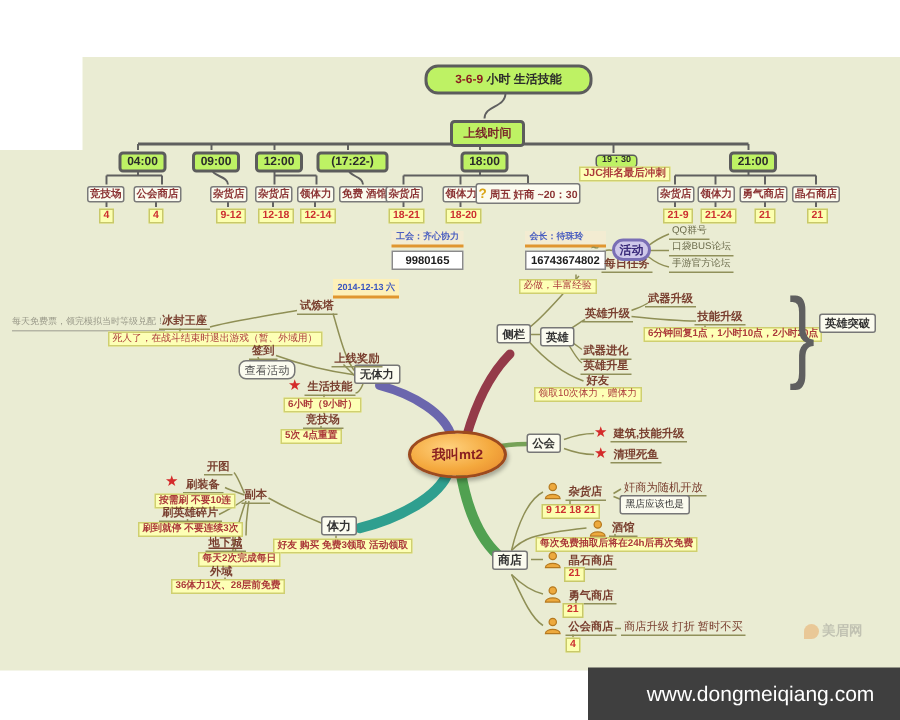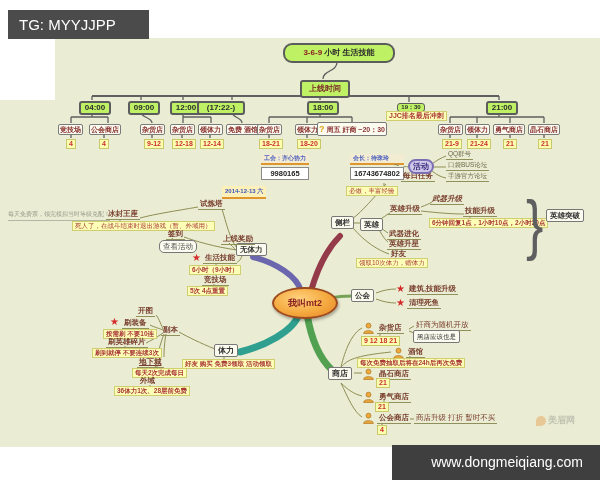--- a/index.html
+++ b/index.html
@@ -129,21 +129,21 @@
 
   <div class="abs tbox" style="left:283px;top:43px;width:104px;height:16px;border-radius:9px;line-height:16px;">
     <span style="color:#8b2020;">3-6-9</span>
     <span>小时 生活技能</span>
   </div>
   <div class="abs tbox" style="left:300px;top:80px;width:42px;height:14px;line-height:14px;color:#7a2a2a;">上线时间</div>
 
   <div class="abs tbox" style="left:79px;top:101px;width:24px;">04:00</div>
   <div class="abs tbox" style="left:128px;top:101px;width:24px;">09:00</div>
   <div class="abs tbox" style="left:170px;top:101px;width:24px;">12:00</div>
-  <div class="abs tbox" style="left:197px;top:101px;width:40px;">(17:22-)</div>
+  <div class="abs tbox" style="left:211px;top:101px;width:40px;">(17:22-)</div>
   <div class="abs tbox" style="left:307px;top:101px;width:24px;">18:00</div>
   <div class="abs tbox" style="left:397px;top:103px;width:22px;font-size:6px;line-height:7px;border-width:1.5px;">19：30</div>
   <div class="abs tbox" style="left:486px;top:101px;width:24px;">21:00</div>
 
   <div class="abs tag" style="left:58px;top:124px;">竞技场</div>
   <div class="abs tag" style="left:89px;top:124px;">公会商店</div>
   <div class="abs tag" style="left:140px;top:124px;">杂货店</div>
   <div class="abs tag" style="left:170px;top:124px;">杂货店</div>
   <div class="abs tag" style="left:198px;top:124px;">领体力</div>
   <div class="abs tag" style="left:226px;top:124px;">免费 酒馆</div>
@@ -196,21 +196,21 @@
   <div class="abs lbl" style="left:203px;top:254px;">生活技能</div>
   <div class="abs ynote" style="left:189px;top:265px;font-weight:bold;">6小时（9小时）</div>
   <div class="abs lbl" style="left:202px;top:276px;">竞技场</div>
   <div class="abs ynote" style="left:187px;top:286px;font-weight:bold;">5次 4点重置</div>
 
   <div class="abs box" style="left:331px;top:216px;">侧栏</div>
   <div class="abs lbl" style="left:373px;top:172px;margin-left:28px;">每日任务</div>
   <div class="abs ynote" style="left:346px;top:186px;">必做，丰富经验</div>
   <div class="abs box" style="left:360px;top:218px;">英雄</div>
   <div class="abs lbl" style="left:388px;top:205px;">英雄升级</div>
-  <div class="abs lbl" style="left:430px;top:195px;font-style:italic;">武器升级</div>
+  <div class="abs lbl" style="left:430px;top:195px;">武器升级</div>
   <div class="abs lbl" style="left:463px;top:207px;">技能升级</div>
   <div class="abs ynote" style="left:429px;top:218px;font-weight:bold;">6分钟回复1点，1小时10点，2小时20点</div>
   <span class="abs brace" style="left:526px;top:190px;"></span>
   <div class="abs box" style="left:546px;top:209px;">英雄突破</div>
   <div class="abs lbl" style="left:387px;top:230px;">武器进化</div>
   <div class="abs lbl" style="left:387px;top:240px;">英雄升星</div>
   <div class="abs lbl" style="left:389px;top:250px;">好友</div>
   <div class="abs ynote" style="left:356px;top:258px;">领取10次体力，赠体力</div>
 
   <span class="abs tilde" style="left:394px;top:160px;"></span>
@@ -267,18 +267,17 @@
   <span class="abs star" style="left:110px;top:317px;"></span>
   <div class="abs lbl" style="left:122px;top:319px;">刷装备</div>
   <div class="abs ynote" style="left:103px;top:329px;font-weight:bold;">按需刷 不要10连</div>
   <div class="abs lbl" style="left:106px;top:338px;">刷英雄碎片</div>
   <div class="abs ynote" style="left:92px;top:348px;font-weight:bold;">刷到就停 不要连续3次</div>
   <div class="abs lbl" style="left:137px;top:358px;text-decoration:underline;">地下城</div>
   <div class="abs ynote" style="left:132px;top:368px;font-weight:bold;">每天2次完成每日</div>
   <div class="abs lbl" style="left:138px;top:377px;">外域</div>
   <div class="abs ynote" style="left:114px;top:386px;font-weight:bold;">36体力1次、28层前免费</div>
 
-  <div class="abs wm-bar" id="wm-tg">TG: MYYJJPP</div>
   <div class="abs wm-bar" id="wm-site">www.dongmeiqiang.com</div>
   <div class="abs ghost-logo" style="left:536px;top:414px;">
     <span class="ghost-dot"></span><span>美眉网</span>
   </div>
 </div>
 
 </body></html>

